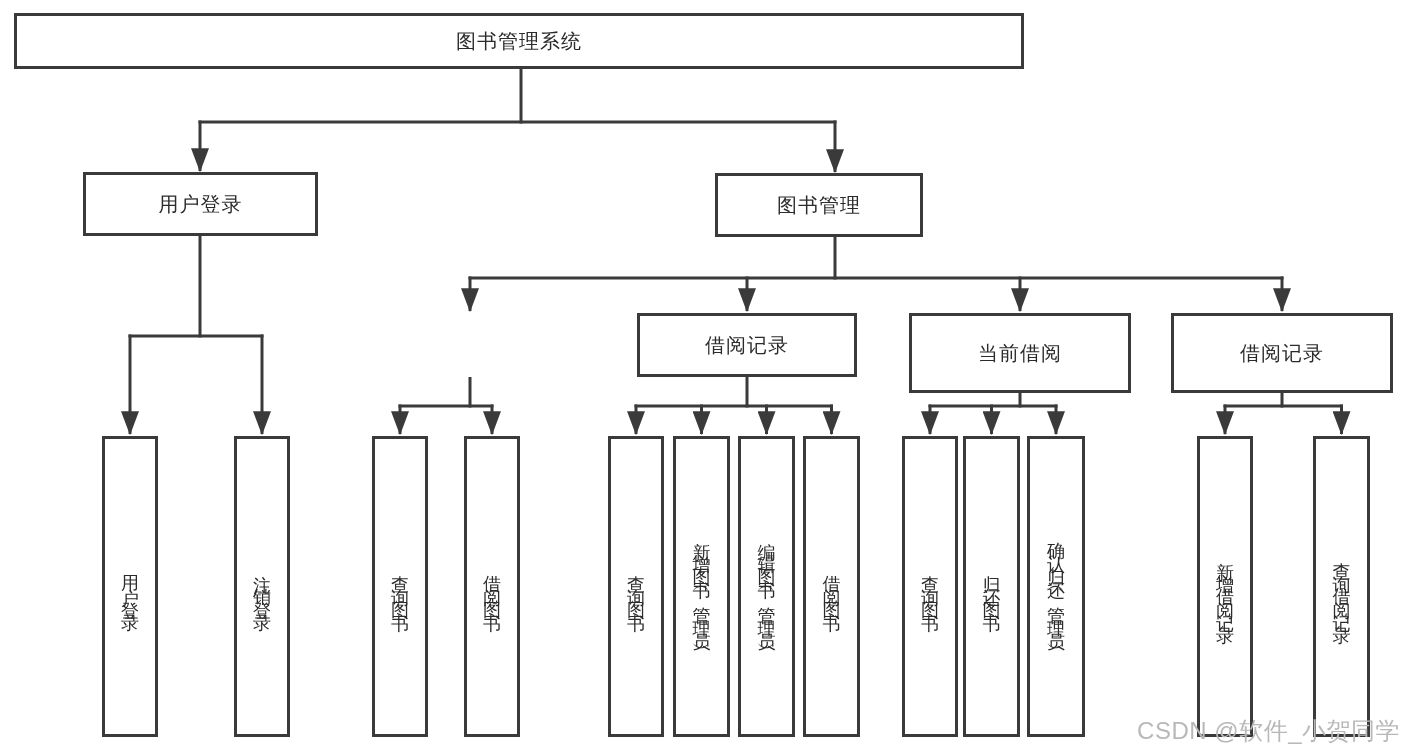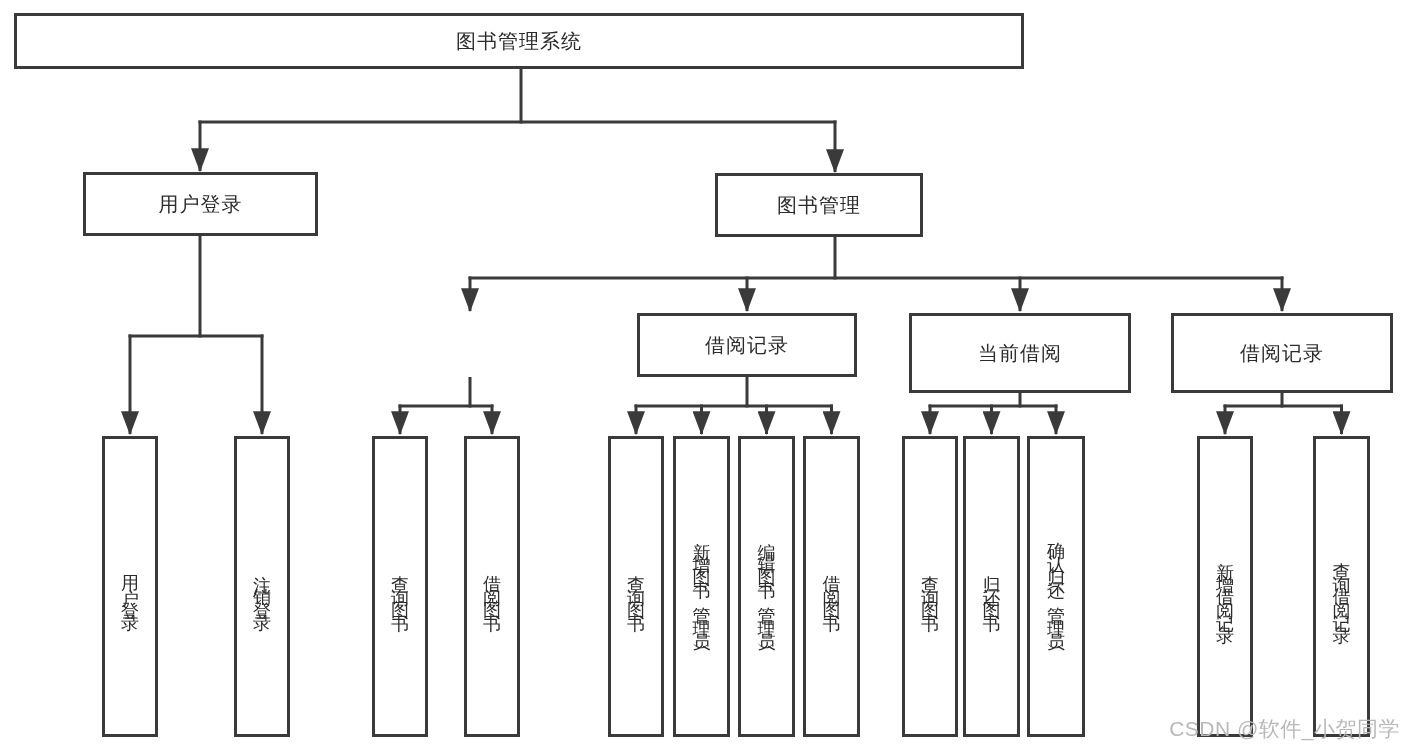--- a/index.html
+++ b/index.html
@@ -43,21 +43,21 @@
     text-orientation: mixed;
     font-size: 18px;
     letter-spacing: 13px;
     line-height: 1;
     white-space: nowrap;
   }
   .watermark {
     position: absolute;
     top: 715px;
     right: 5px;
-    font-size: 21px;
+    font-size: 24px;
     letter-spacing: 0.5px;
     color: var(--wm, #b8b8b8);
     white-space: nowrap;
     z-index: 5;
   }
 </style>
 </head>
 <body>
 
 <div class="canvas">

